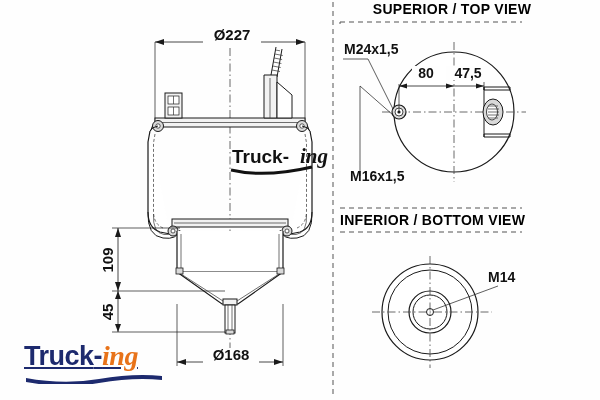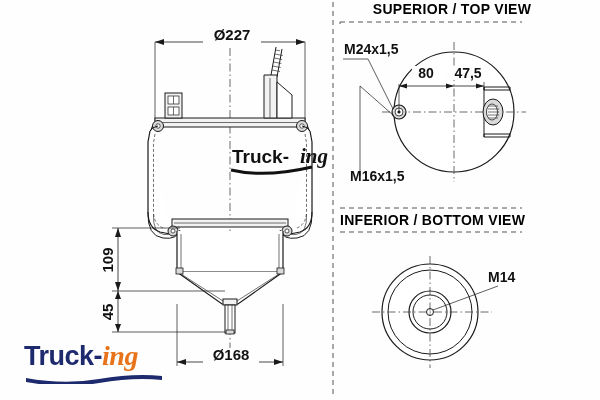--- a/index.html
+++ b/index.html
@@ -54,20 +54,21 @@
     height: 46px;
   }
   .logo-text {
     font-family: "Liberation Sans", sans-serif;
     font-weight: bold;
     font-size: 27px;
     color: #1d2a6e;
     letter-spacing: -0.5px;
     line-height: 1;
     white-space: nowrap;
+    text-decoration: underline;
   }
   .logo-ing {
     color: #e8731a;
     font-style: italic;
     font-family: "Liberation Serif", serif;
     font-weight: bold;
     font-size: 28px;
   }
   .logo-swoosh {
     position: absolute;

